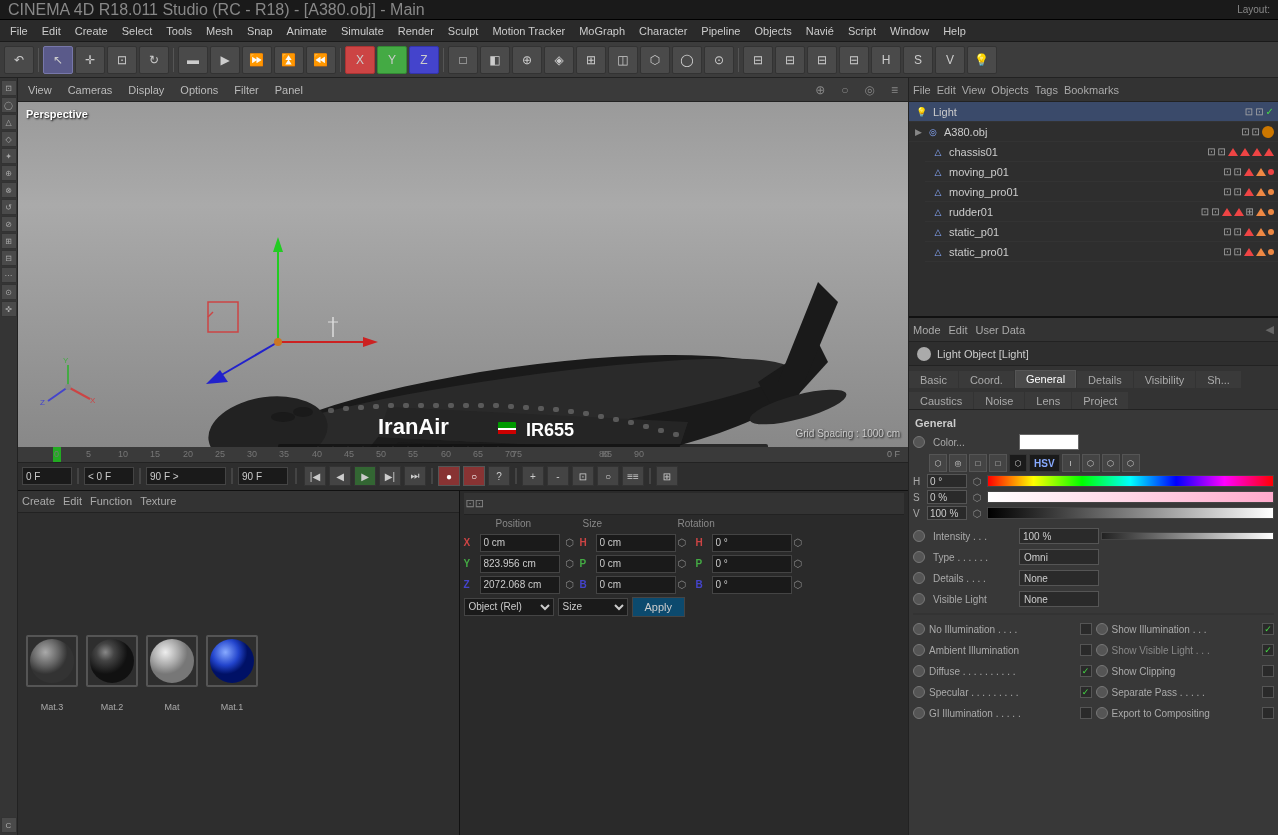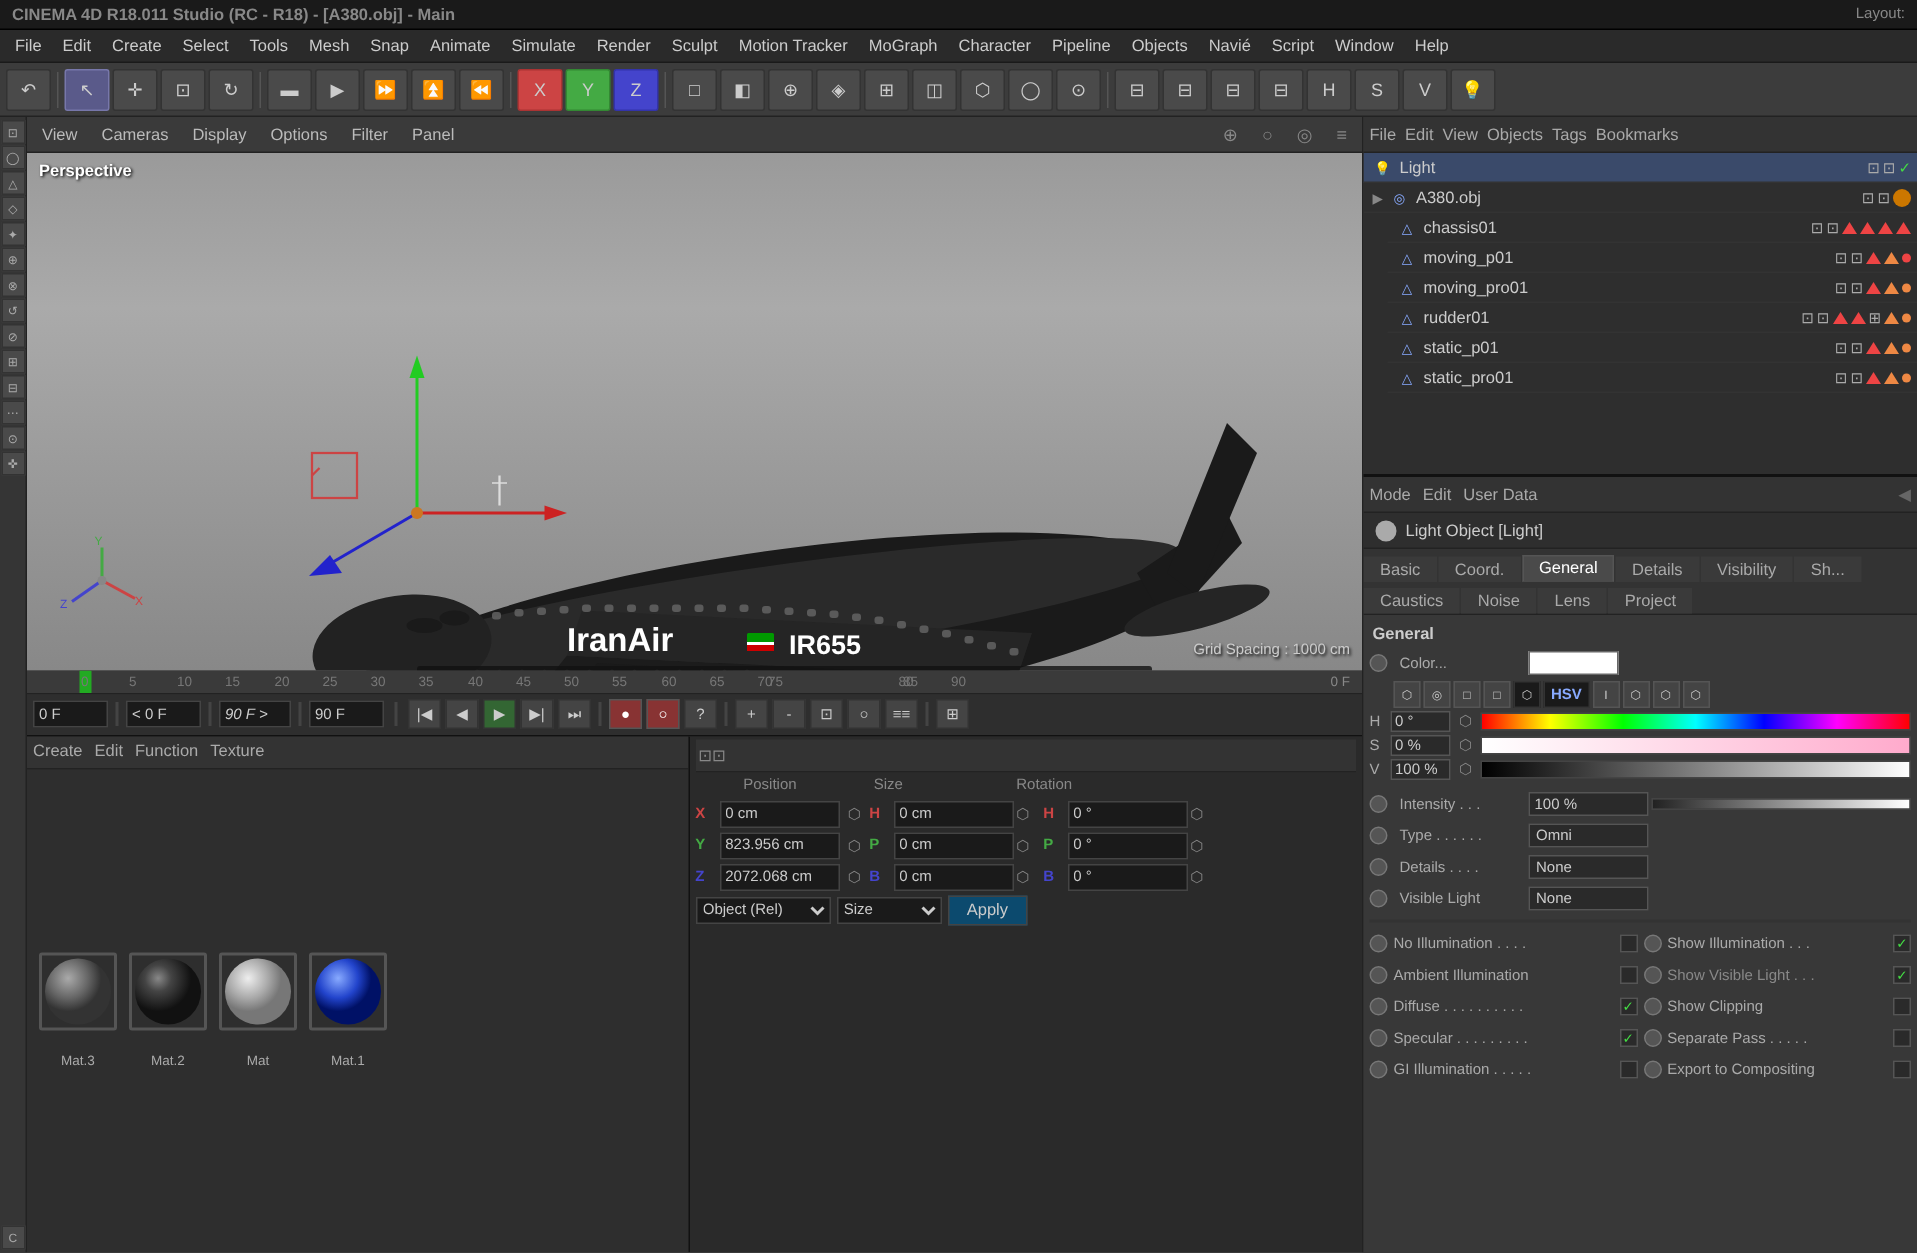--- a/index.html
+++ b/index.html
@@ -567,21 +567,21 @@
       display: flex;
       flex-direction: column;
       flex: 1;
       overflow: hidden;
     }
   </style>
 </head>
 <body>
 
 <div style="background:#1a1a1a; height:20px; display:flex; align-items:center; padding:0 8px; border-bottom:1px solid #000; flex-shrink:0;">
-  <span style="color:#888; font-size:11px;font-weight:bold;">CINEMA 4D R18.011 Studio (RC - R18) - [A380.obj] - Main</span>
+  <span style="color:#888; font-size:16px;">CINEMA 4D R18.011 Studio (RC - R18) - [A380.obj] - Main</span>
   <span style="margin-left:auto; color:#888; font-size:10px;">Layout:</span>
 </div>
 
 <div class="menu-bar">
   <span>File</span>
   <span>Edit</span>
   <span>Create</span>
   <span>Select</span>
   <span>Tools</span>
   <span>Mesh</span>
@@ -831,21 +831,21 @@
       <span class="tl-num" style="left:584px;">85</span>
       <span class="tl-num" style="left:616px;">90</span>
       <span style="position:absolute; right:8px; font-size:9px; color:#888;">0 F</span>
     </div>
 
     <div class="tl-controls-row">
       <input class="tl-input" value="0 F" style="">
       <div style="width:2px; height:16px; background:#444; margin:0 2px;"></div>
       <input class="tl-input" value="&lt; 0 F" style="">
       <div style="width:2px; height:16px; background:#444; margin:0 2px;"></div>
-      <input class="tl-input" style="width: 48px; font-style: italic;" value="90 F &gt;">
+      <input class="tl-input" style="width: 80px;" value="90 F &gt;">
       <div style="width:2px; height:16px; background:#444; margin:0 2px;"></div>
       <input class="tl-input" value="90 F" style="">
       <div style="width:2px; height:16px; background:#444; margin:0 4px;"></div>
 
       <div class="tl-btn">|◀</div>
       <div class="tl-btn">◀</div>
       <div class="tl-btn" style="background:#336633;">▶</div>
       <div class="tl-btn">▶|</div>
       <div class="tl-btn">⏭</div>
       <div style="width:2px; height:16px; background:#444; margin:0 2px;"></div>

